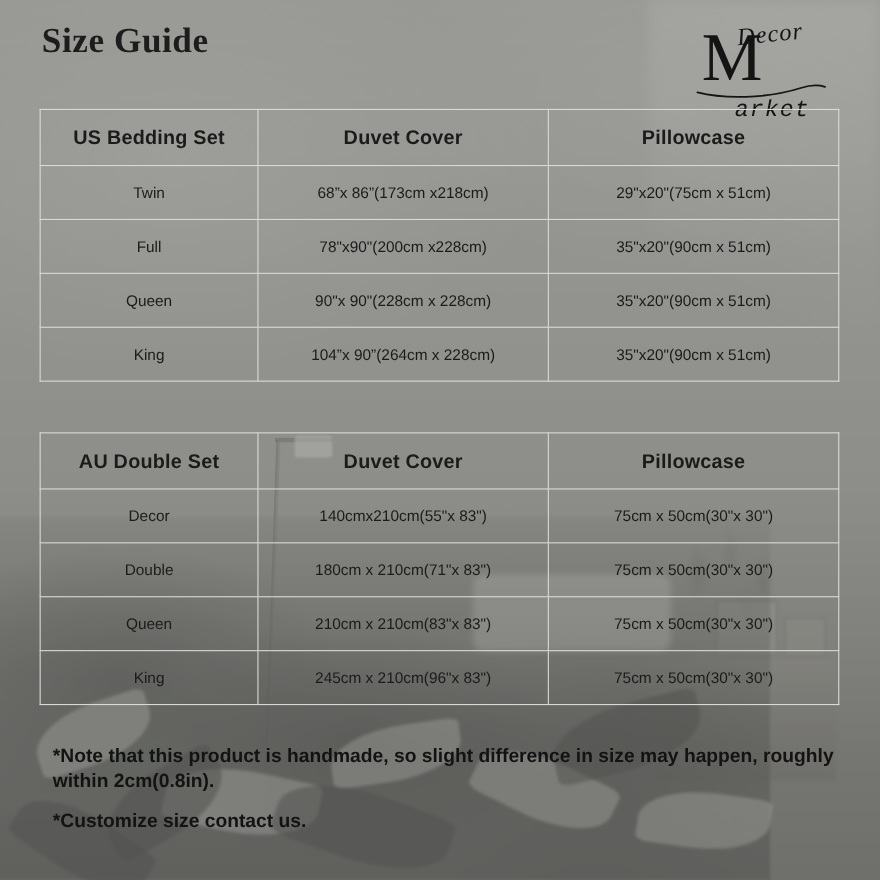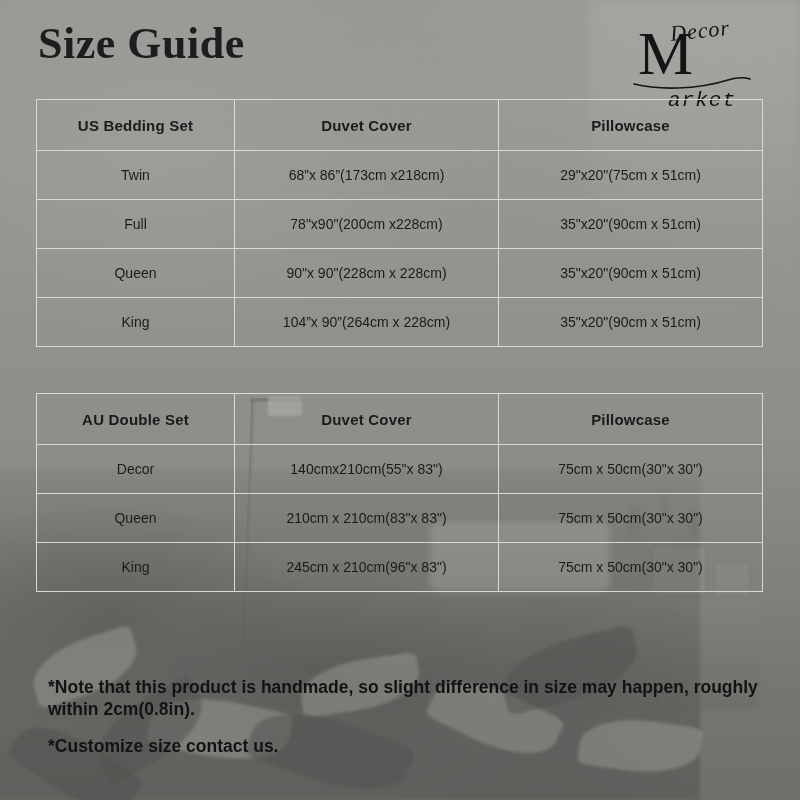--- a/index.html
+++ b/index.html
@@ -149,21 +149,21 @@
     height: 800px;
     padding: 0;
   }
 
   .title {
     position: absolute;
     left: 38px;
     top: 18px;
     font-family: "Liberation Serif", serif;
     font-weight: bold;
-    font-size: 44px;
+    font-size: 32px;
     letter-spacing: 0.5px;
     color: #1d1d1d;
   }
 
   
   .logo {
     position: absolute;
     right: 36px;
     top: 12px;
     width: 150px;
@@ -221,21 +221,21 @@
     border: 1px solid #d9d9d6;
     text-align: center;
     color: #1b1b1b;
     padding: 0;
     height: 49px;
     font-size: 14px;
     font-weight: normal;
     vertical-align: middle;
   }
   table.size-table thead th {
-    font-size: 15px;
+    font-size: 18px;
     font-weight: bold;
     height: 51px;
     letter-spacing: 0.2px;
   }
   table.size-table .col-a { width: 198px; }
   table.size-table .col-b { width: 264px; }
   table.size-table .col-c { width: 264px; }
 
   #table-us { top: 99px; }
   #table-au { top: 393px; }
@@ -346,20 +346,25 @@
         <th>Pillowcase</th>
       </tr>
     </thead>
     <tbody>
       <tr>
         <td>Decor</td>
         <td>140cmx210cm(55"x 83")</td>
         <td>75cm x 50cm(30"x 30")</td>
       </tr>
       <tr>
+        <td>Double</td>
+        <td>180cm x 210cm(71"x 83")</td>
+        <td>75cm x 50cm(30"x 30")</td>
+      </tr>
+      <tr>
         <td>Queen</td>
         <td>210cm x 210cm(83"x 83")</td>
         <td>75cm x 50cm(30"x 30")</td>
       </tr>
       <tr>
         <td>King</td>
         <td>245cm x 210cm(96"x 83")</td>
         <td>75cm x 50cm(30"x 30")</td>
       </tr>
     </tbody>

